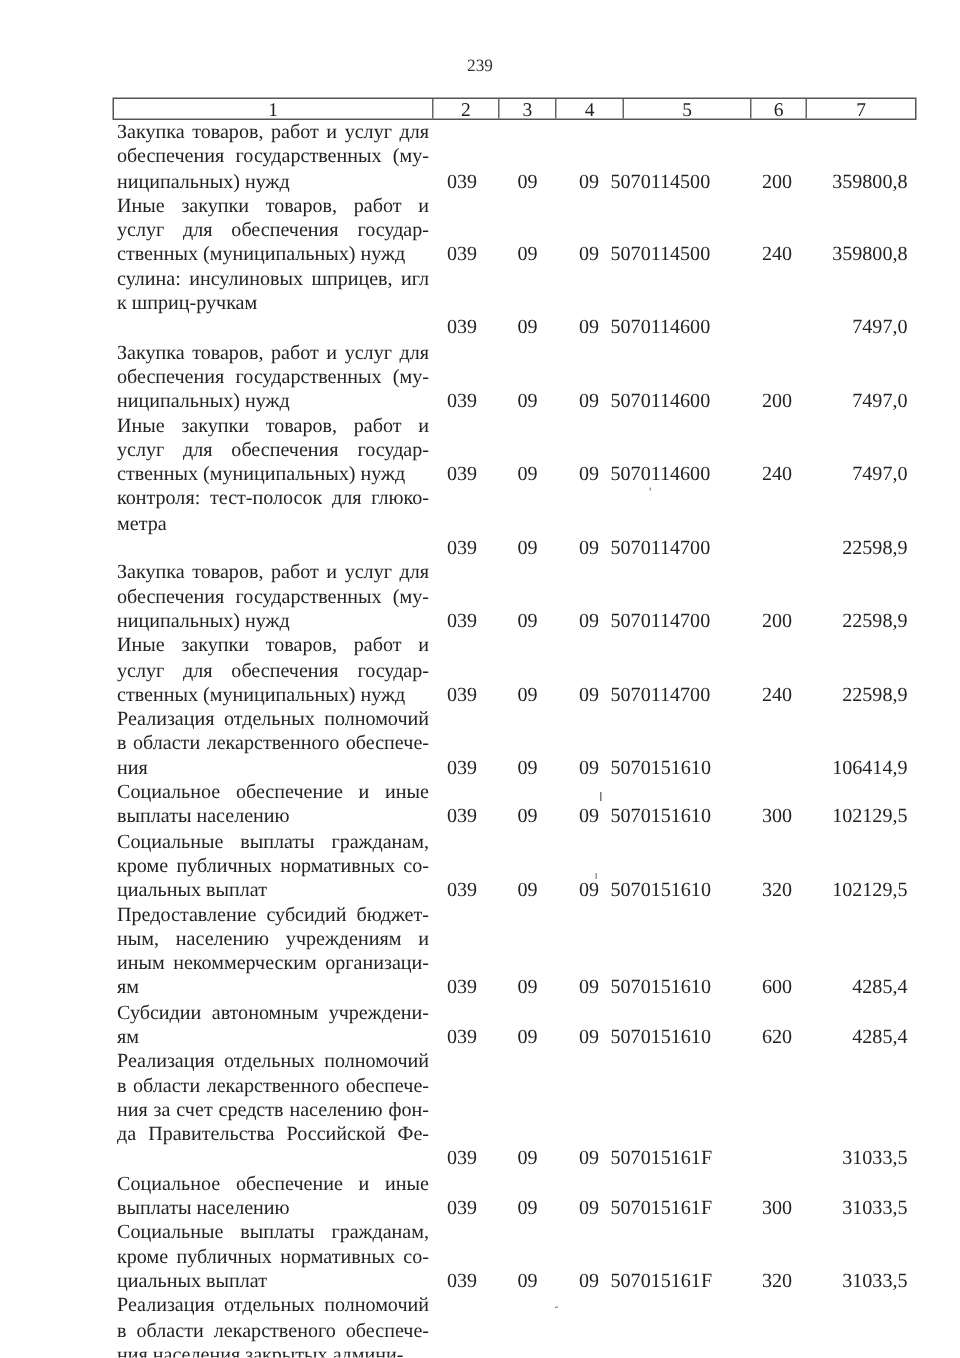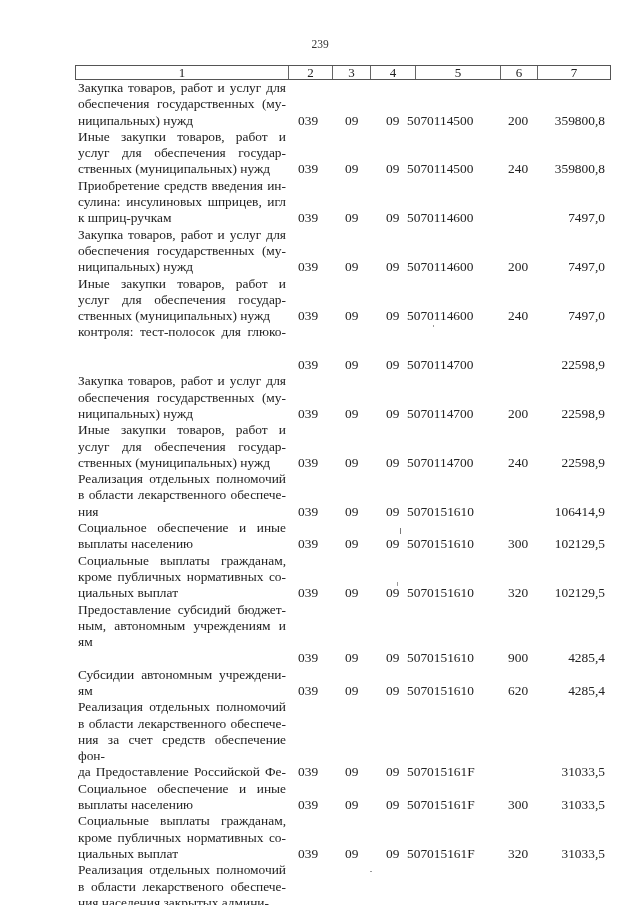--- a/index.html
+++ b/index.html
@@ -86,21 +86,20 @@
       </div>
       <div class="cell k2">039</div>
       <div class="cell k3">09</div>
       <div class="cell k4">09</div>
       <div class="cell k5">5070114500</div>
       <div class="cell k6">240</div>
       <div class="cell k7">359800,8</div>
     </div>
     <div class="row" style="height: 48.9px;">
       <div class="desc">
-        <div style="text-align: justify; text-align-last: justify;">Приобретение средств введения ин-</div>
         <div style="text-align: justify; text-align-last: justify;">сулина: инсулиновых шприцев, игл</div>
         <div style="text-align: right; text-align-last: left;">к шприц-ручкам</div>
       </div>
       <div class="cell k2">039</div>
       <div class="cell k3">09</div>
       <div class="cell k4">09</div>
       <div class="cell k5">5070114600</div>
       <div class="cell k6"></div>
       <div class="cell k7">7497,0</div>
     </div>
@@ -126,20 +125,21 @@
       <div class="cell k2">039</div>
       <div class="cell k3">09</div>
       <div class="cell k4">09</div>
       <div class="cell k5">5070114600</div>
       <div class="cell k6">240</div>
       <div class="cell k7">7497,0</div>
     </div>
     <div class="row" style="height: 48.9px;">
       <div class="desc">
         <div style="text-align: justify; text-align-last: justify;">контроля: тест-полосок для глюко-</div>
+        <div style="text-align: left; text-align-last: left;">метра</div>
       </div>
       <div class="cell k2">039</div>
       <div class="cell k3">09</div>
       <div class="cell k4">09</div>
       <div class="cell k5">5070114700</div>
       <div class="cell k6"></div>
       <div class="cell k7">22598,9</div>
     </div>
     <div class="row" style="height: 48.9px;">
       <div class="desc">
@@ -201,48 +201,49 @@
       <div class="cell k2">039</div>
       <div class="cell k3">09</div>
       <div class="cell k4">09</div>
       <div class="cell k5">5070151610</div>
       <div class="cell k6">320</div>
       <div class="cell k7">102129,5</div>
     </div>
     <div class="row" style="height: 65.2px;">
       <div class="desc">
         <div style="text-align: justify; text-align-last: justify;">Предоставление субсидий бюджет-</div>
-        <div style="text-align: justify; text-align-last: justify;">ным, автономным учреждениям и</div>
+        <div style="text-align: justify; text-align-last: justify;">ным, населению учреждениям и</div>
+        <div style="text-align: justify; text-align-last: justify;">иным некоммерческим организаци-</div>
         <div style="text-align: left; text-align-last: left;">ям</div>
       </div>
       <div class="cell k2">039</div>
       <div class="cell k3">09</div>
       <div class="cell k4">09</div>
       <div class="cell k5">5070151610</div>
-      <div class="cell k6">900</div>
+      <div class="cell k6">600</div>
       <div class="cell k7">4285,4</div>
     </div>
     <div class="row" style="height: 32.6px;">
       <div class="desc">
         <div style="text-align: justify; text-align-last: justify;">Субсидии автономным учреждени-</div>
         <div style="text-align: left; text-align-last: left;">ям</div>
       </div>
       <div class="cell k2">039</div>
       <div class="cell k3">09</div>
       <div class="cell k4">09</div>
       <div class="cell k5">5070151610</div>
       <div class="cell k6">620</div>
       <div class="cell k7">4285,4</div>
     </div>
     <div class="row" style="height: 81.5px;">
       <div class="desc">
         <div style="text-align: justify; text-align-last: justify;">Реализация отдельных полномочий</div>
         <div style="text-align: justify; text-align-last: justify;">в области лекарственного обеспече-</div>
-        <div style="text-align: justify; text-align-last: justify;">ния за счет средств обеспечение фон-</div>
-        <div style="text-align: justify; text-align-last: justify;">да Предоставление Российской Фе-</div>
+        <div style="text-align: justify; text-align-last: justify;">ния за счет средств населению фон-</div>
+        <div style="text-align: justify; text-align-last: justify;">да Правительства Российской Фе-</div>
       </div>
       <div class="cell k2">039</div>
       <div class="cell k3">09</div>
       <div class="cell k4">09</div>
       <div class="cell k5">507015161F</div>
       <div class="cell k6"></div>
       <div class="cell k7">31033,5</div>
     </div>
     <div class="row" style="height: 32.6px;">
       <div class="desc">

